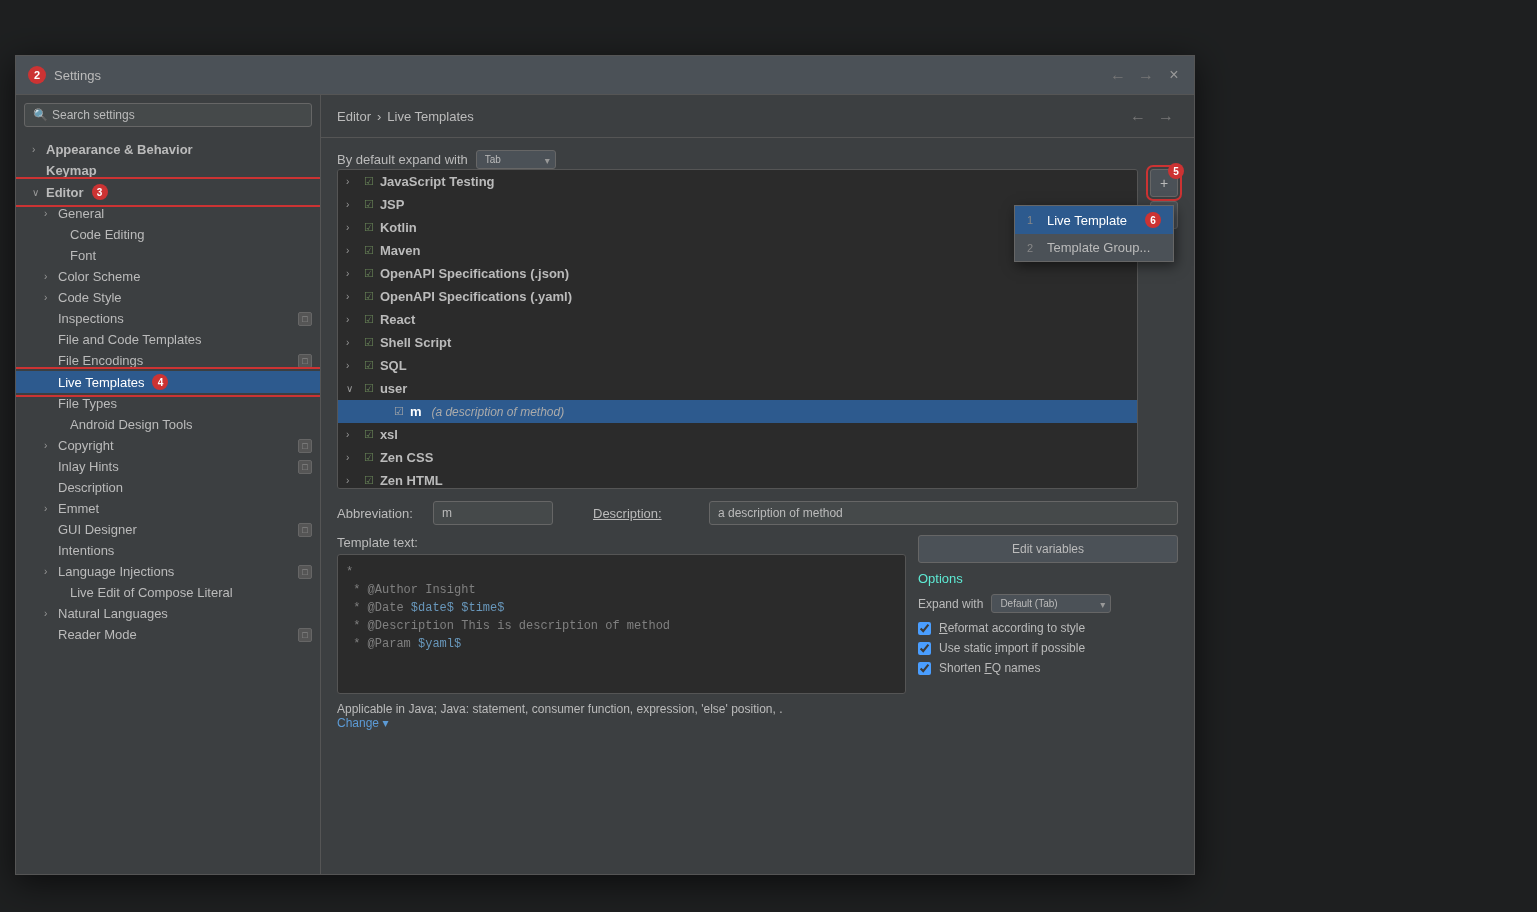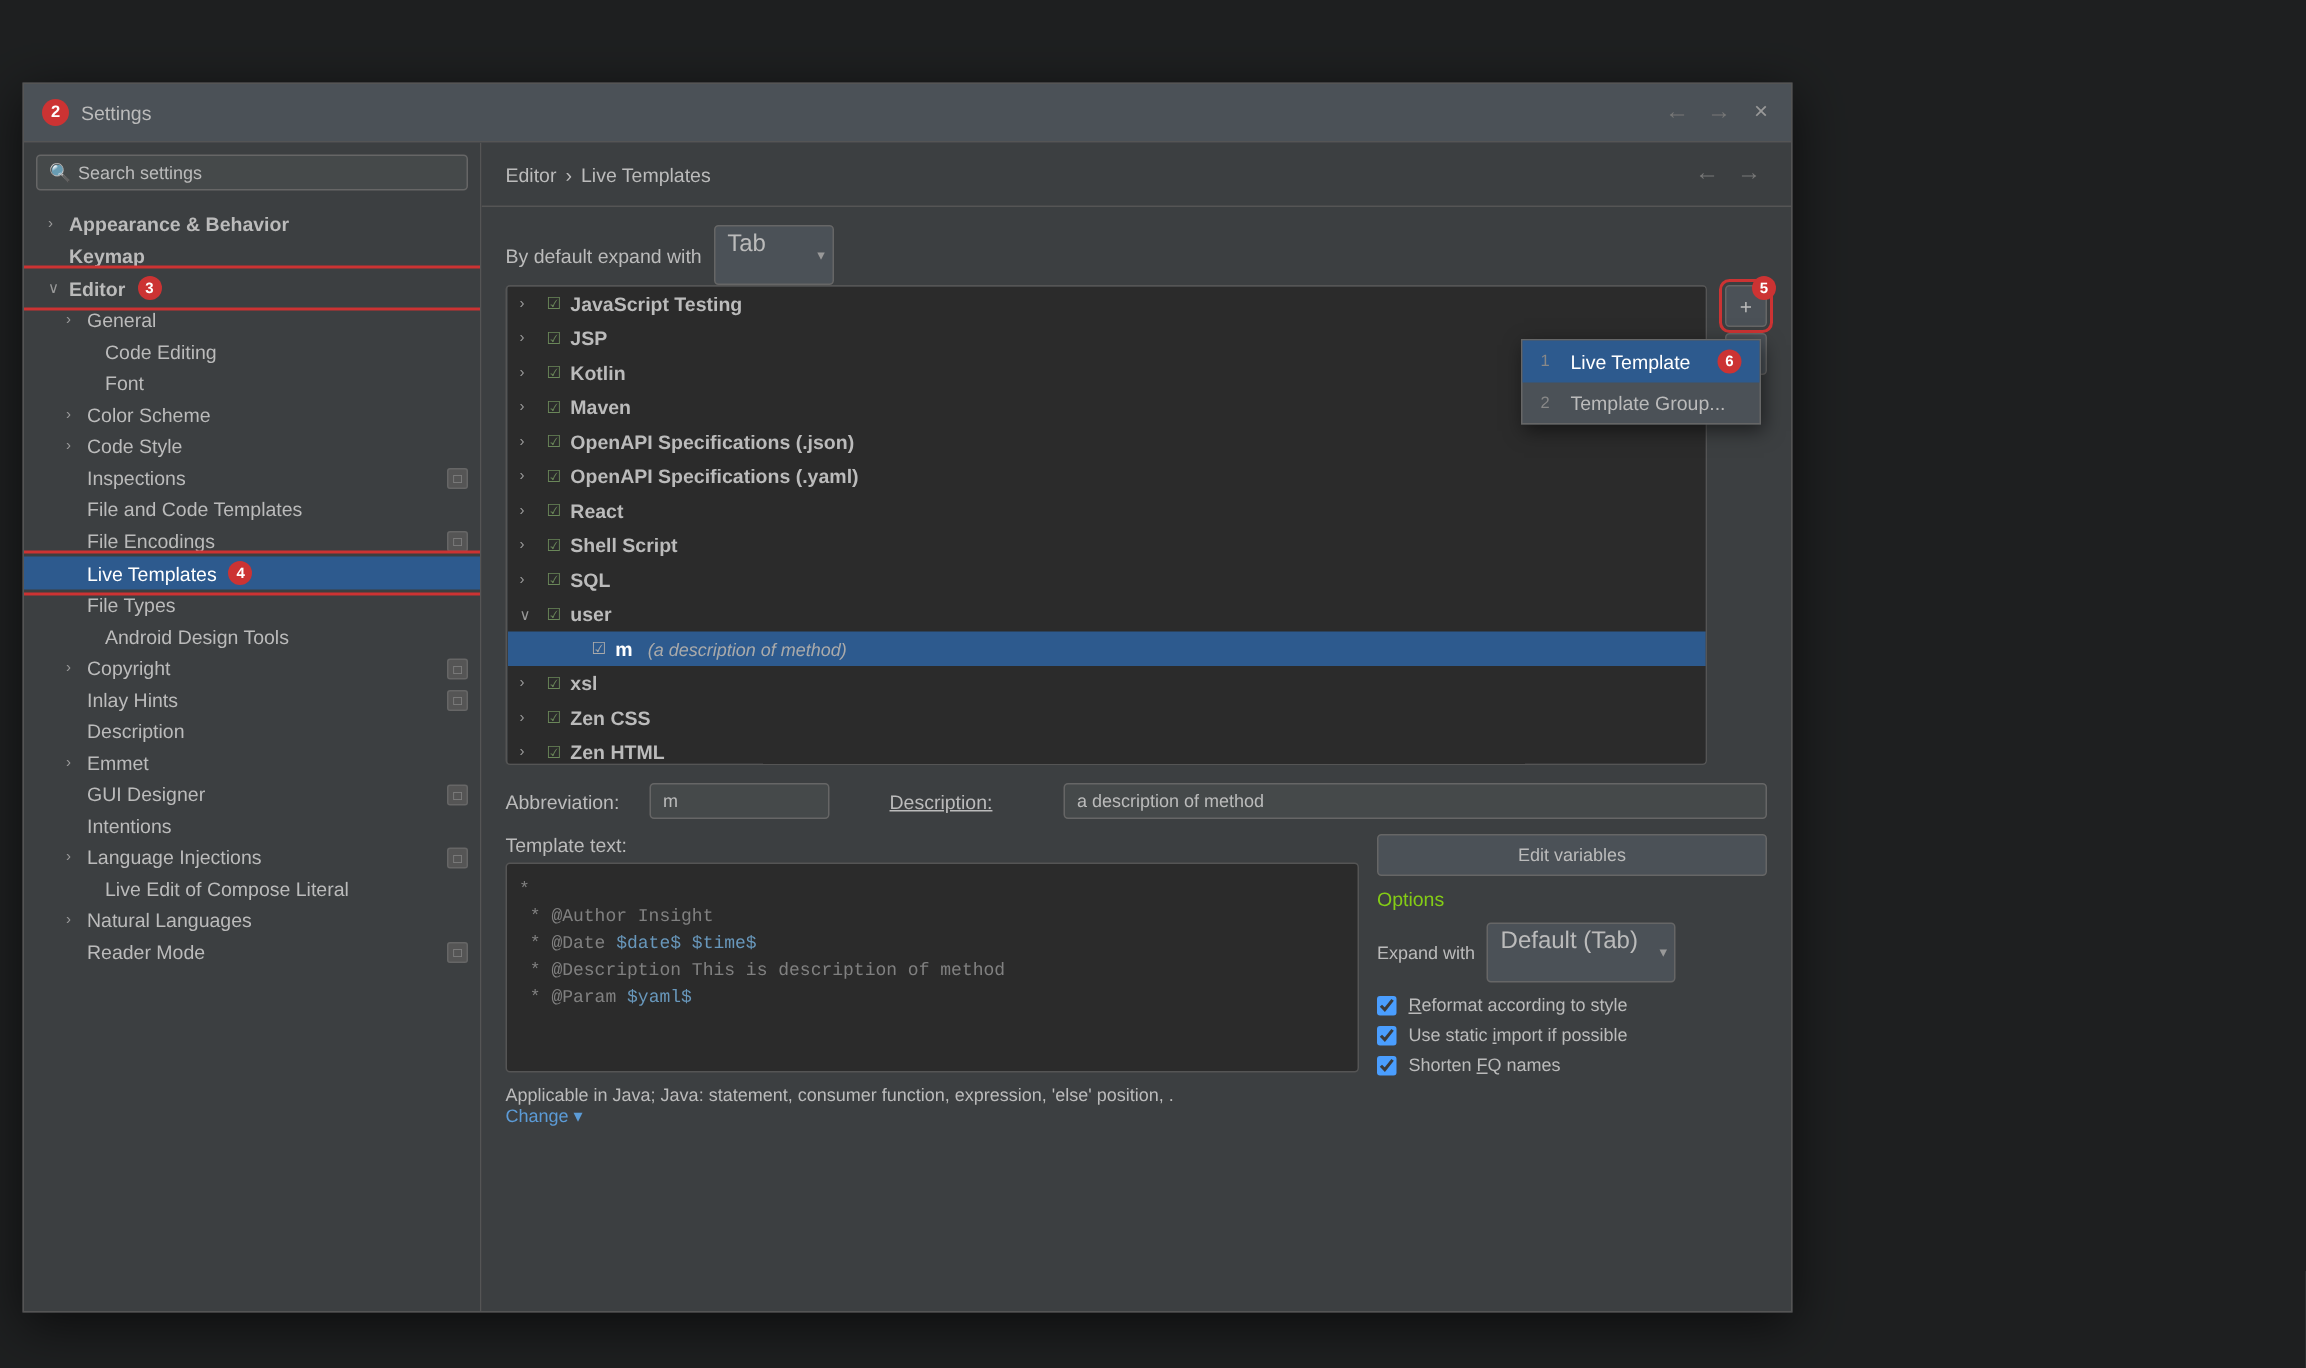--- a/index.html
+++ b/index.html
@@ -77,21 +77,21 @@
     }
 
     .content-area { flex: 1; overflow-y: auto; padding: 12px 16px; }
 
     .expand-row {
       display: flex; align-items: center; gap: 8px; 
     }
     .expand-label { color: #bbbbbb; font-size: 13px; }
     .expand-select {
       background: #4b5157; border: 1px solid #666; color: #bbbbbb;
-      padding: 3px 24px 18px 8px; font-size: 16px; border-radius: 3px;
+      padding: 3px 24px 3px 8px; font-size: 10px; border-radius: 3px;
       appearance: none; cursor: pointer; min-width: 80px;
     }
     .select-wrapper { position: relative; display: inline-block; }
     .select-wrapper::after {
       content: '▾'; position: absolute; right: 6px; top: 50%;
       transform: translateY(-50%); color: #999; pointer-events: none; font-size: 10px;
     }
 
     .templates-panel { position: relative; }
 
@@ -152,21 +152,21 @@
     .code-editor .comment { color: #808080; }
 
     .btn-edit-vars {
       width: 100%; background: #4b5157; border: 1px solid #666;
       color: #bbbbbb; padding: 6px 12px; font-size: 12px;
       border-radius: 3px; cursor: pointer; text-align: center;
       margin-bottom: 8px;
     }
 
     .options-section { }
-    .options-title { color: #84cc16; font-size: 13px; margin-bottom: 8px; }
+    .options-title { color: #5eead4; font-size: 13px; margin-bottom: 8px; }
 
     .option-row {
       display: flex; align-items: center; gap: 8px; margin-bottom: 6px;
     }
     .option-checkbox { accent-color: #4a9eff; cursor: pointer; }
     .option-label { color: #bbbbbb; font-size: 12px; }
     .option-label .underline { text-decoration: underline; }
 
     .expand-with-row {
       display: flex; align-items: center; gap: 8px; margin-bottom: 8px;

